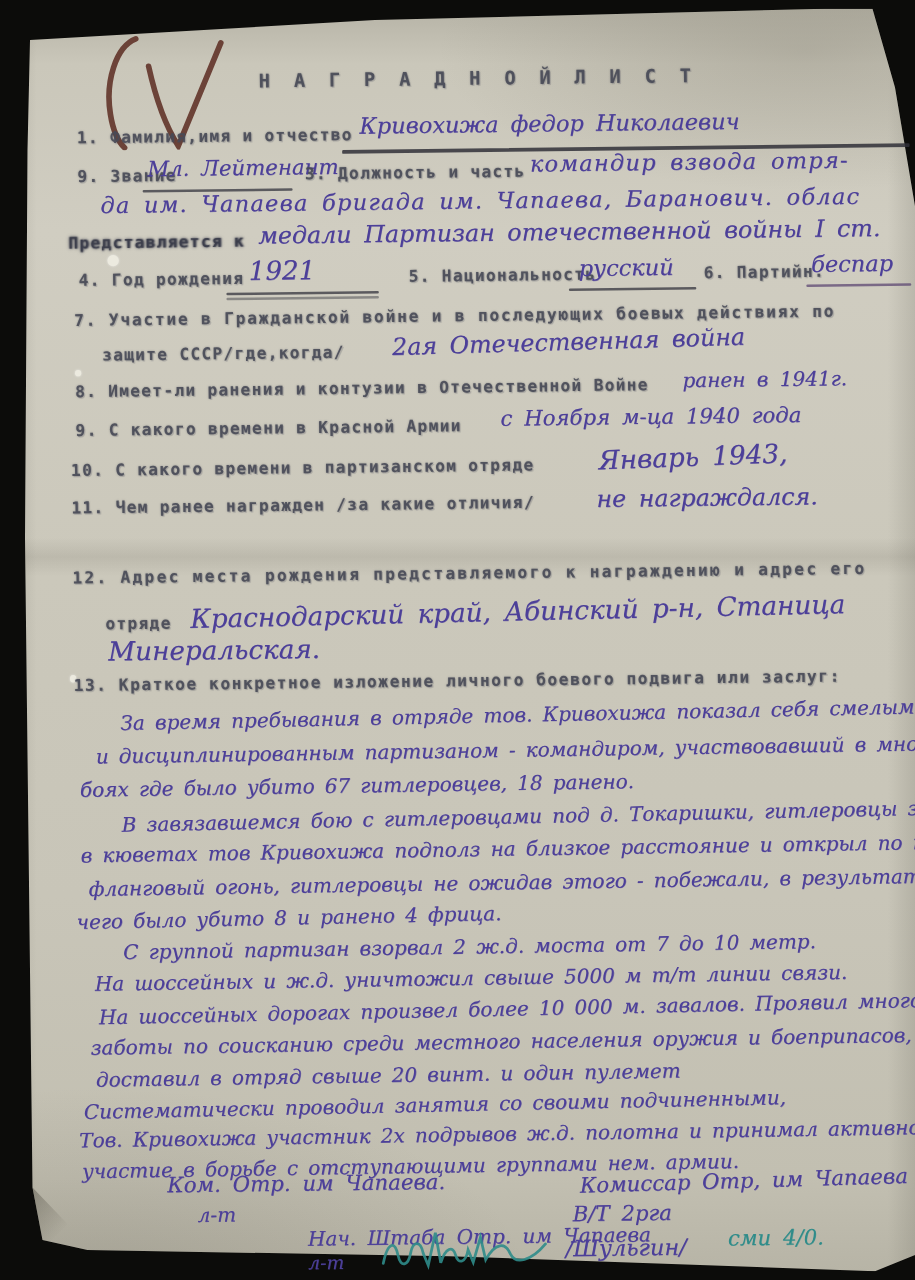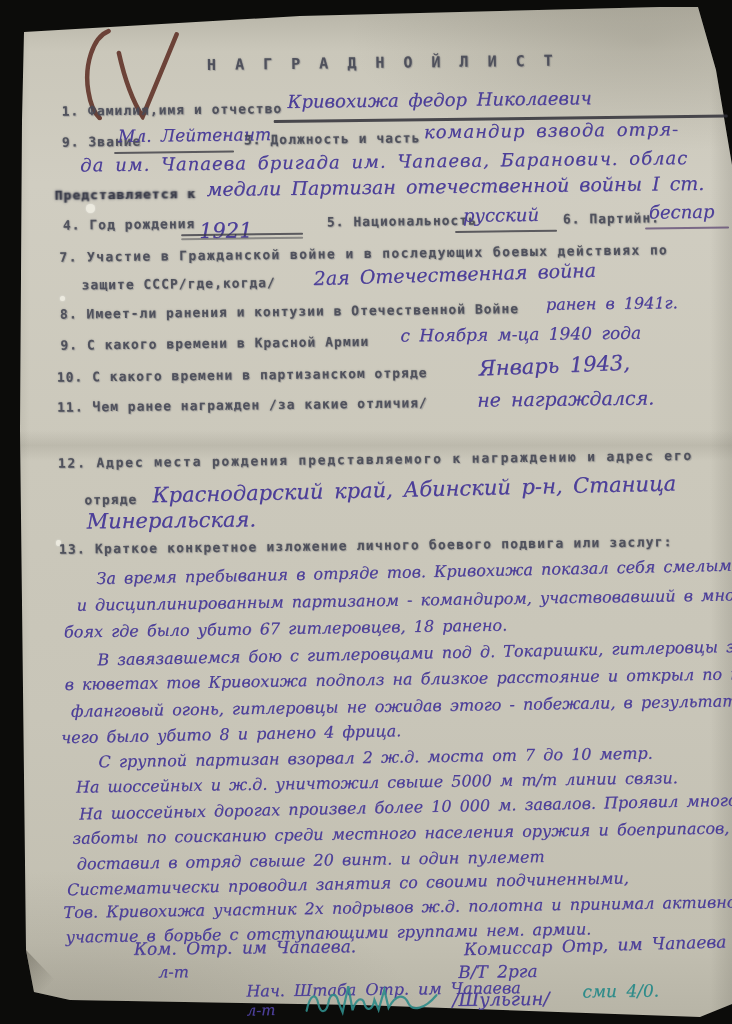--- a/index.html
+++ b/index.html
@@ -87,21 +87,21 @@
   <div class="line hw" style="left:122px;top:123px;font-size:17px;">Мл. Лейтенант</div>
   <div class="uline" style="left:118px;top:149px;width:120px;"></div>
   <div class="line typed" style="left:248px;top:131px;">3. Должность и часть</div>
   <div class="line hw" style="left:428px;top:122px;letter-spacing:1px;">командир взвода отря-</div>
   <div class="line hw" style="left:84px;top:151px;letter-spacing:1px;">да им. Чапаева  бригада им. Чапаева,  Баранович. облас</div>
 
   <div class="line typed smudge" style="left:58px;top:184px;">Представляется к</div>
   <div class="line hw" style="left:210px;top:176px;font-size:19px;">медали Партизан отечественной войны I ст.</div>
 
   <div class="line typed" style="left:66px;top:214px;">4. Год рождения</div>
-  <div class="line hw big" style="left:202px;top:203px;margin-top:14px;">1921</div>
+  <div class="line hw big" style="left:202px;top:203px;">1921</div>
   <div class="uline" style="left:184px;top:232px;width:122px;"></div>
   <div class="uline" style="left:184px;top:236px;width:122px;opacity:.6;"></div>
   <div class="line typed" style="left:330px;top:214px;">5. Национальность</div>
   <div class="line hw" style="left:466px;top:206px;">русский</div>
   <div class="uline" style="left:458px;top:232px;width:102px;"></div>
   <div class="line typed" style="left:566px;top:214px;">6. Партийн.</div>
   <div class="line hw" style="left:652px;top:205px;">беспар</div>
   <div class="uline ink" style="left:648px;top:231px;width:84px;"></div>
 
   <div class="line typed" style="left:62px;top:246px;letter-spacing:1.4px;">7. Участие в Гражданской войне и в последующих боевых действиях по</div>

